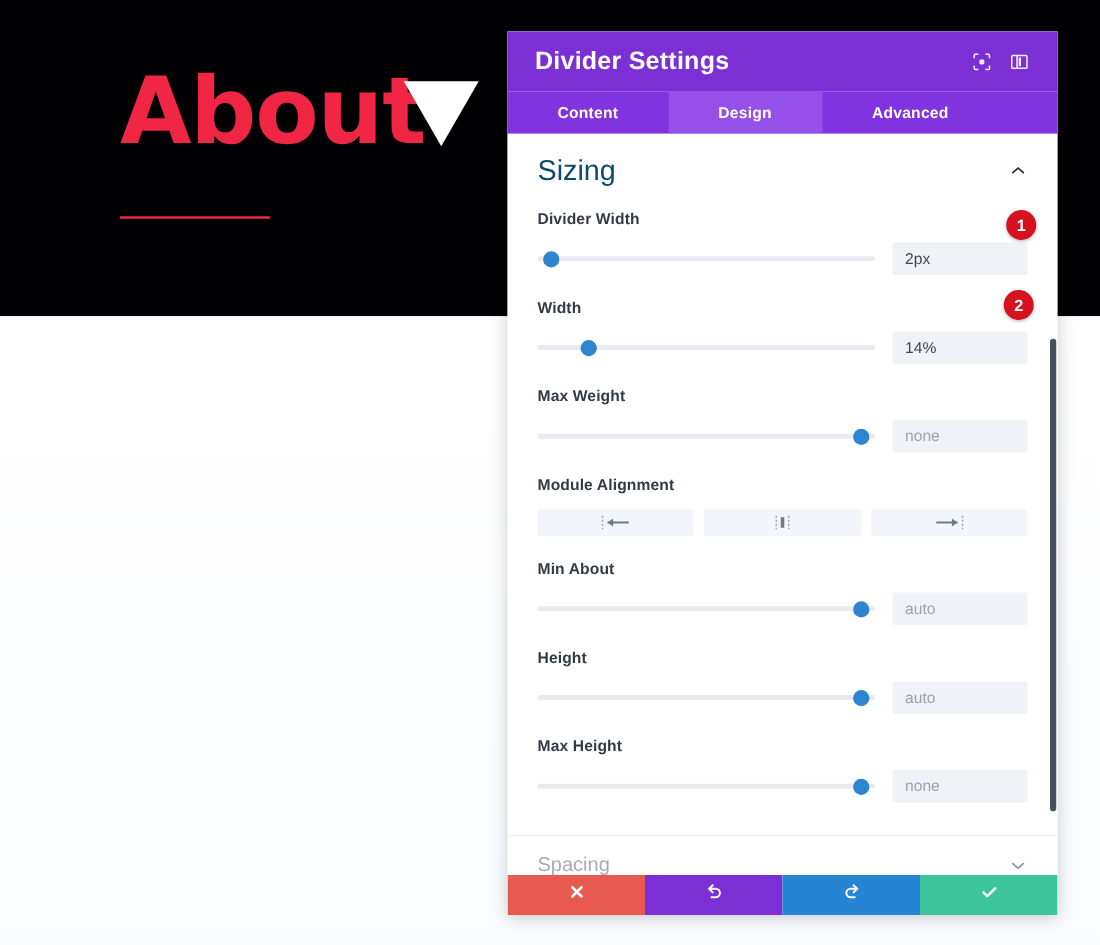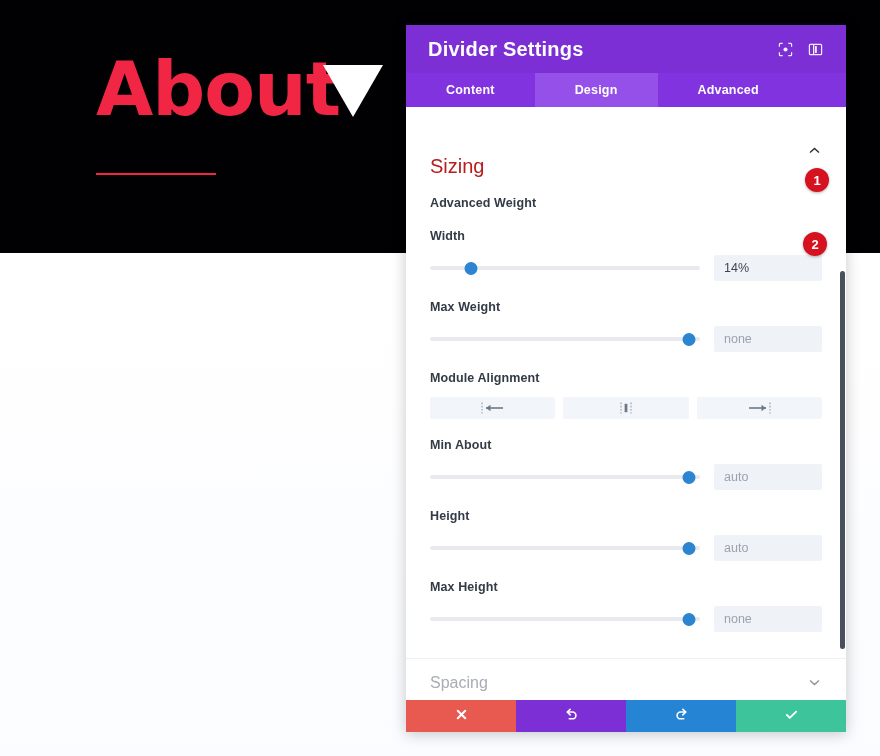--- a/index.html
+++ b/index.html
@@ -137,24 +137,23 @@
     background: #ffffff;
   }
 
   .toggle-row {
     display: flex;
     align-items: center;
     padding: 16px 24px 10px 24px;
   }
   .toggle-title {
     flex: 1 1 auto;
-    font-size: 20px;
-    color: #b91c1c;
+    font-size: 23px;
+    color: #0c4a6e;
     font-weight: normal;
-    margin-top: 32px;
   }
   .chevron {
     width: 16px;
     height: 16px;
     display: flex;
     align-items: center;
     justify-content: center;
     color: #2b2b2b;
     cursor: pointer;
   }
@@ -351,21 +350,28 @@
         <div class="chevron">
           <svg width="13" height="13" viewBox="0 0 14 14" fill="none" stroke="currentColor" stroke-width="1.4" stroke-linecap="round">
             <path d="M2.5 8.8L7 4.8l4.5 4"></path>
           </svg>
         </div>
       </div>
 
       <div class="fields">
 
         <div class="field">
-          <div class="field-label">Advanced Weight</div>
+          <div class="field-label">Divider Width</div>
+          <div class="control-row">
+            <div class="slider">
+              <div class="slider-track"></div>
+              <div class="slider-thumb" style="left:4%"></div>
+            </div>
+            <div class="value-box">2px</div>
+          </div>
         </div>
 
         <div class="field">
           <div class="field-label">Width</div>
           <div class="control-row">
             <div class="slider">
               <div class="slider-track"></div>
               <div class="slider-thumb" style="left:15%"></div>
             </div>
             <div class="value-box">14%</div>

